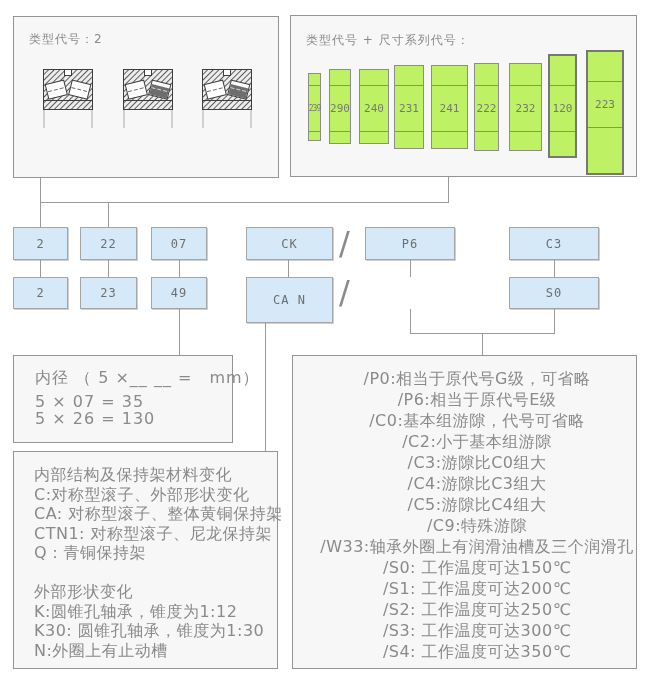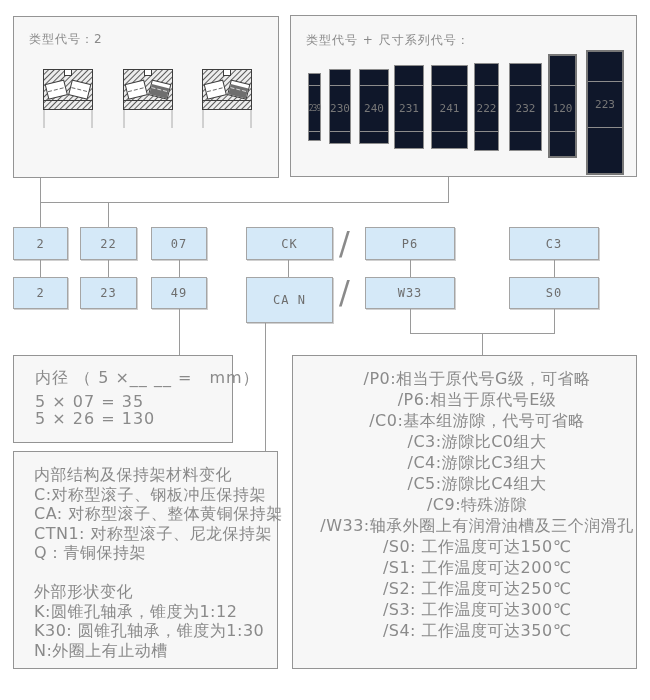--- a/index.html
+++ b/index.html
@@ -1,21 +1,21 @@
 <!DOCTYPE html>
 <html><head>
 <meta charset="utf-8">
 <style>
   html,body{margin:0;padding:0;background:#fff;}
   .stage{position:relative;width:650px;height:700px;background:#fff;overflow:hidden;
          font-family:"DejaVu Sans",sans-serif;}
   .panel{position:absolute;background:#f7f7f7;border:1px solid #949494;box-sizing:border-box;}
   .panel-title{position:absolute;font-size:12px;color:#8a8a8a;letter-spacing:1px;white-space:nowrap;}
   
-  .fig{position:absolute;background:#0f172a;border:1px solid #8c8c8c;box-sizing:border-box;}
+  .fig{position:absolute;background:#bef264;border:1px solid #8c8c8c;box-sizing:border-box;}
   .fig.bold{border-color:#777;border-width:2px;}
   .fig-hline{position:absolute;left:0;right:0;height:1px;background:#8c8c8c;}
   .fig-label{position:absolute;left:0;right:0;display:flex;align-items:center;justify-content:center;
              font-family:"DejaVu Sans Mono",monospace;font-size:11px;color:#777;}
   .fig-label.sq{font-size:8px;letter-spacing:-1px;}
   
   .vline{position:absolute;width:1px;background:#9a9a9a;}
   .hline{position:absolute;height:1px;background:#9a9a9a;}
   
   .code-box{position:absolute;background:#d5e9f8;border:1px solid #a5a5a5;box-sizing:border-box;
@@ -105,21 +105,21 @@
     <div class="panel-title" style="left:15px;top:16px">类型代号 + 尺寸系列代号：</div>
 
     <div class="fig" style="left:17px;top:57px;width:13px;height:68px">
       <div class="fig-hline" style="top:11px"></div>
         <div class="fig-hline" style="top:57px"></div>
       <div class="fig-label sq" style="top:11px;height:46px">239</div>
     </div>
     <div class="fig" style="left:38px;top:53px;width:22px;height:75px">
       <div class="fig-hline" style="top:15px"></div>
         <div class="fig-hline" style="top:61px"></div>
-      <div class="fig-label" style="top:15px;height:46px">230</div>
+      <div class="fig-label" style="top:15px;height:46px">290</div>
     </div>
     <div class="fig" style="left:68px;top:53px;width:30px;height:75px">
       <div class="fig-hline" style="top:15px"></div>
         <div class="fig-hline" style="top:61px"></div>
       <div class="fig-label" style="top:15px;height:46px">240</div>
     </div>
     <div class="fig" style="left:103px;top:49px;width:30px;height:84px">
       <div class="fig-hline" style="top:19px"></div>
         <div class="fig-hline" style="top:65px"></div>
       <div class="fig-label" style="top:19px;height:46px">231</div>
@@ -194,53 +194,51 @@
     </div>
   <div class="code-box" style="left:80px;top:277px;width:57px;height:32px">
     <span>23</span>
     </div>
   <div class="code-box" style="left:151px;top:277px;width:56px;height:32px">
     <span>49</span>
     </div>
   <div class="code-box" style="left:246px;top:277px;width:87px;height:46px">
     <span>CA N</span>
     </div>
-  <div class="code-box" style="left:365px;top:277px;width:90px;height:32px">
-    <span>W33</span>
-    </div>
   <div class="code-box" style="left:509px;top:277px;width:90px;height:32px">
     <span>S0</span>
     </div>
 
   <div class="slash" style="left:339px;top:227px">/</div>
   <div class="slash" style="left:339px;top:276px">/</div>
 
   <div class="text-box" style="left:13px;top:355px;width:220px;height:88px;padding:13px 0 0 21px">
     <div class="bore-title">内径 （ 5 ×__ __ =　mm）</div>
     <div class="bore-line">5 × 07 = 35</div>
     <div class="bore-line">5 × 26 = 130</div>
   </div>
 
   <div class="text-box" style="left:13px;top:451px;width:265px;height:218px;padding:13px 0 0 20px">
     <div class="tline">内部结构及保持架材料变化</div>
-    <div class="tline">C:对称型滚子、钢板冲压保持架</div>
+    <div class="tline">C:对称型滚子、外部形状变化</div>
     <div class="tline">CA: 对称型滚子、整体黄铜保持架</div>
     <div class="tline">CTN1: 对称型滚子、尼龙保持架</div>
     <div class="tline">Q：青铜保持架</div>
     <div class="tline"></div>
     <div class="tline">外部形状变化</div>
     <div class="tline">K:圆锥孔轴承，锥度为1:12</div>
     <div class="tline">K30: 圆锥孔轴承，锥度为1:30</div>
     <div class="tline">N:外圈上有止动槽</div>
   </div>
 
   <div class="text-box" style="left:292px;top:355px;width:345px;height:314px;padding:12px 0 0 25px">
     <div class="sline">/P0:相当于原代号G级，可省略</div>
     <div class="sline">/P6:相当于原代号E级</div>
     <div class="sline">/C0:基本组游隙，代号可省略</div>
+    <div class="sline">/C2:小于基本组游隙</div>
     <div class="sline">/C3:游隙比C0组大</div>
     <div class="sline">/C4:游隙比C3组大</div>
     <div class="sline">/C5:游隙比C4组大</div>
     <div class="sline">/C9:特殊游隙</div>
     <div class="sline">/W33:轴承外圈上有润滑油槽及三个润滑孔</div>
     <div class="sline">/S0: 工作温度可达150℃</div>
     <div class="sline">/S1: 工作温度可达200℃</div>
     <div class="sline">/S2: 工作温度可达250℃</div>
     <div class="sline">/S3: 工作温度可达300℃</div>
     <div class="sline">/S4: 工作温度可达350℃</div>

